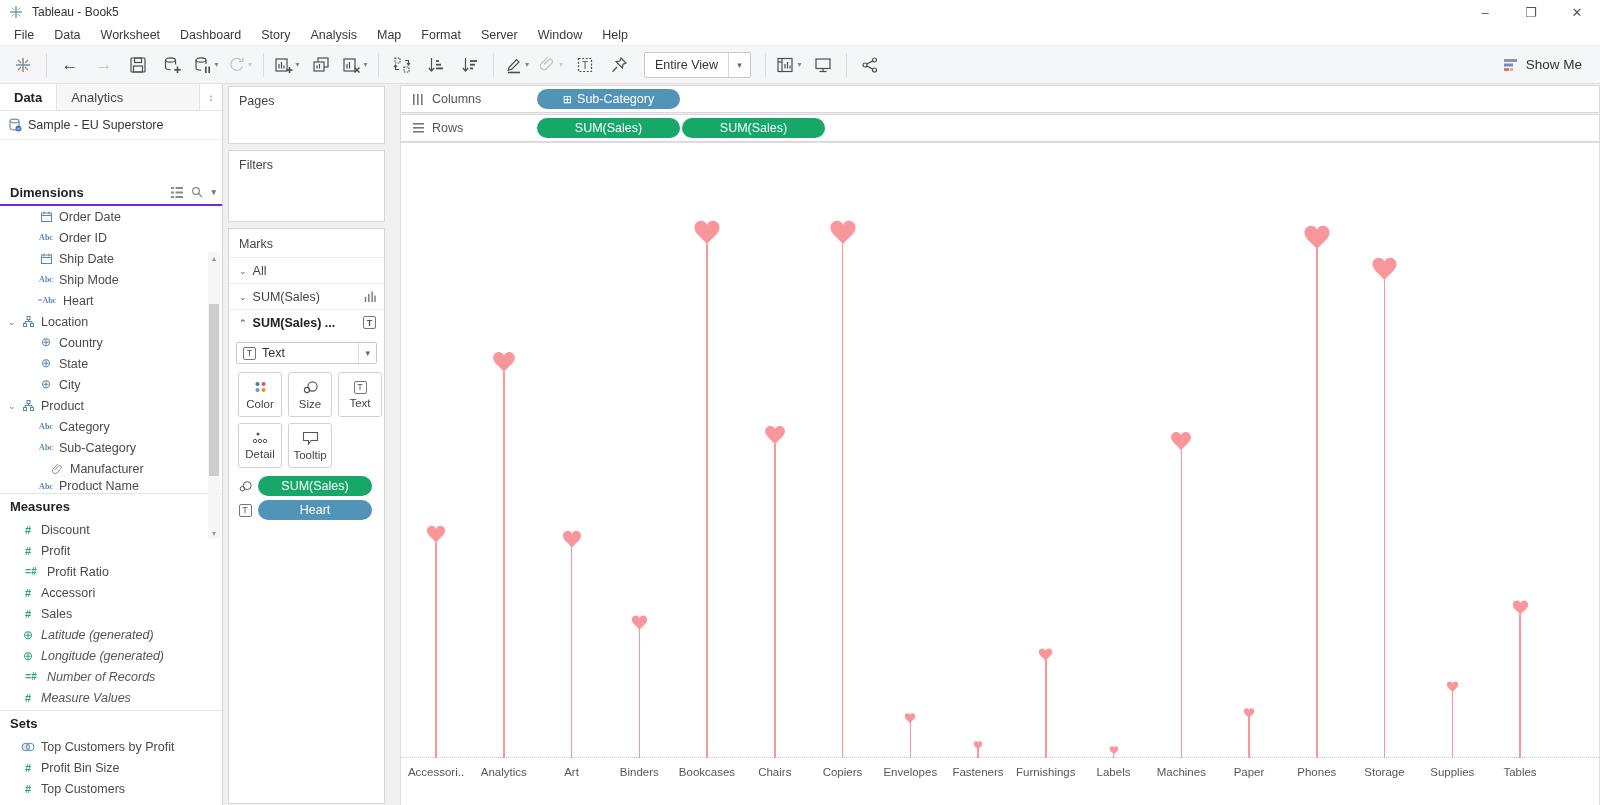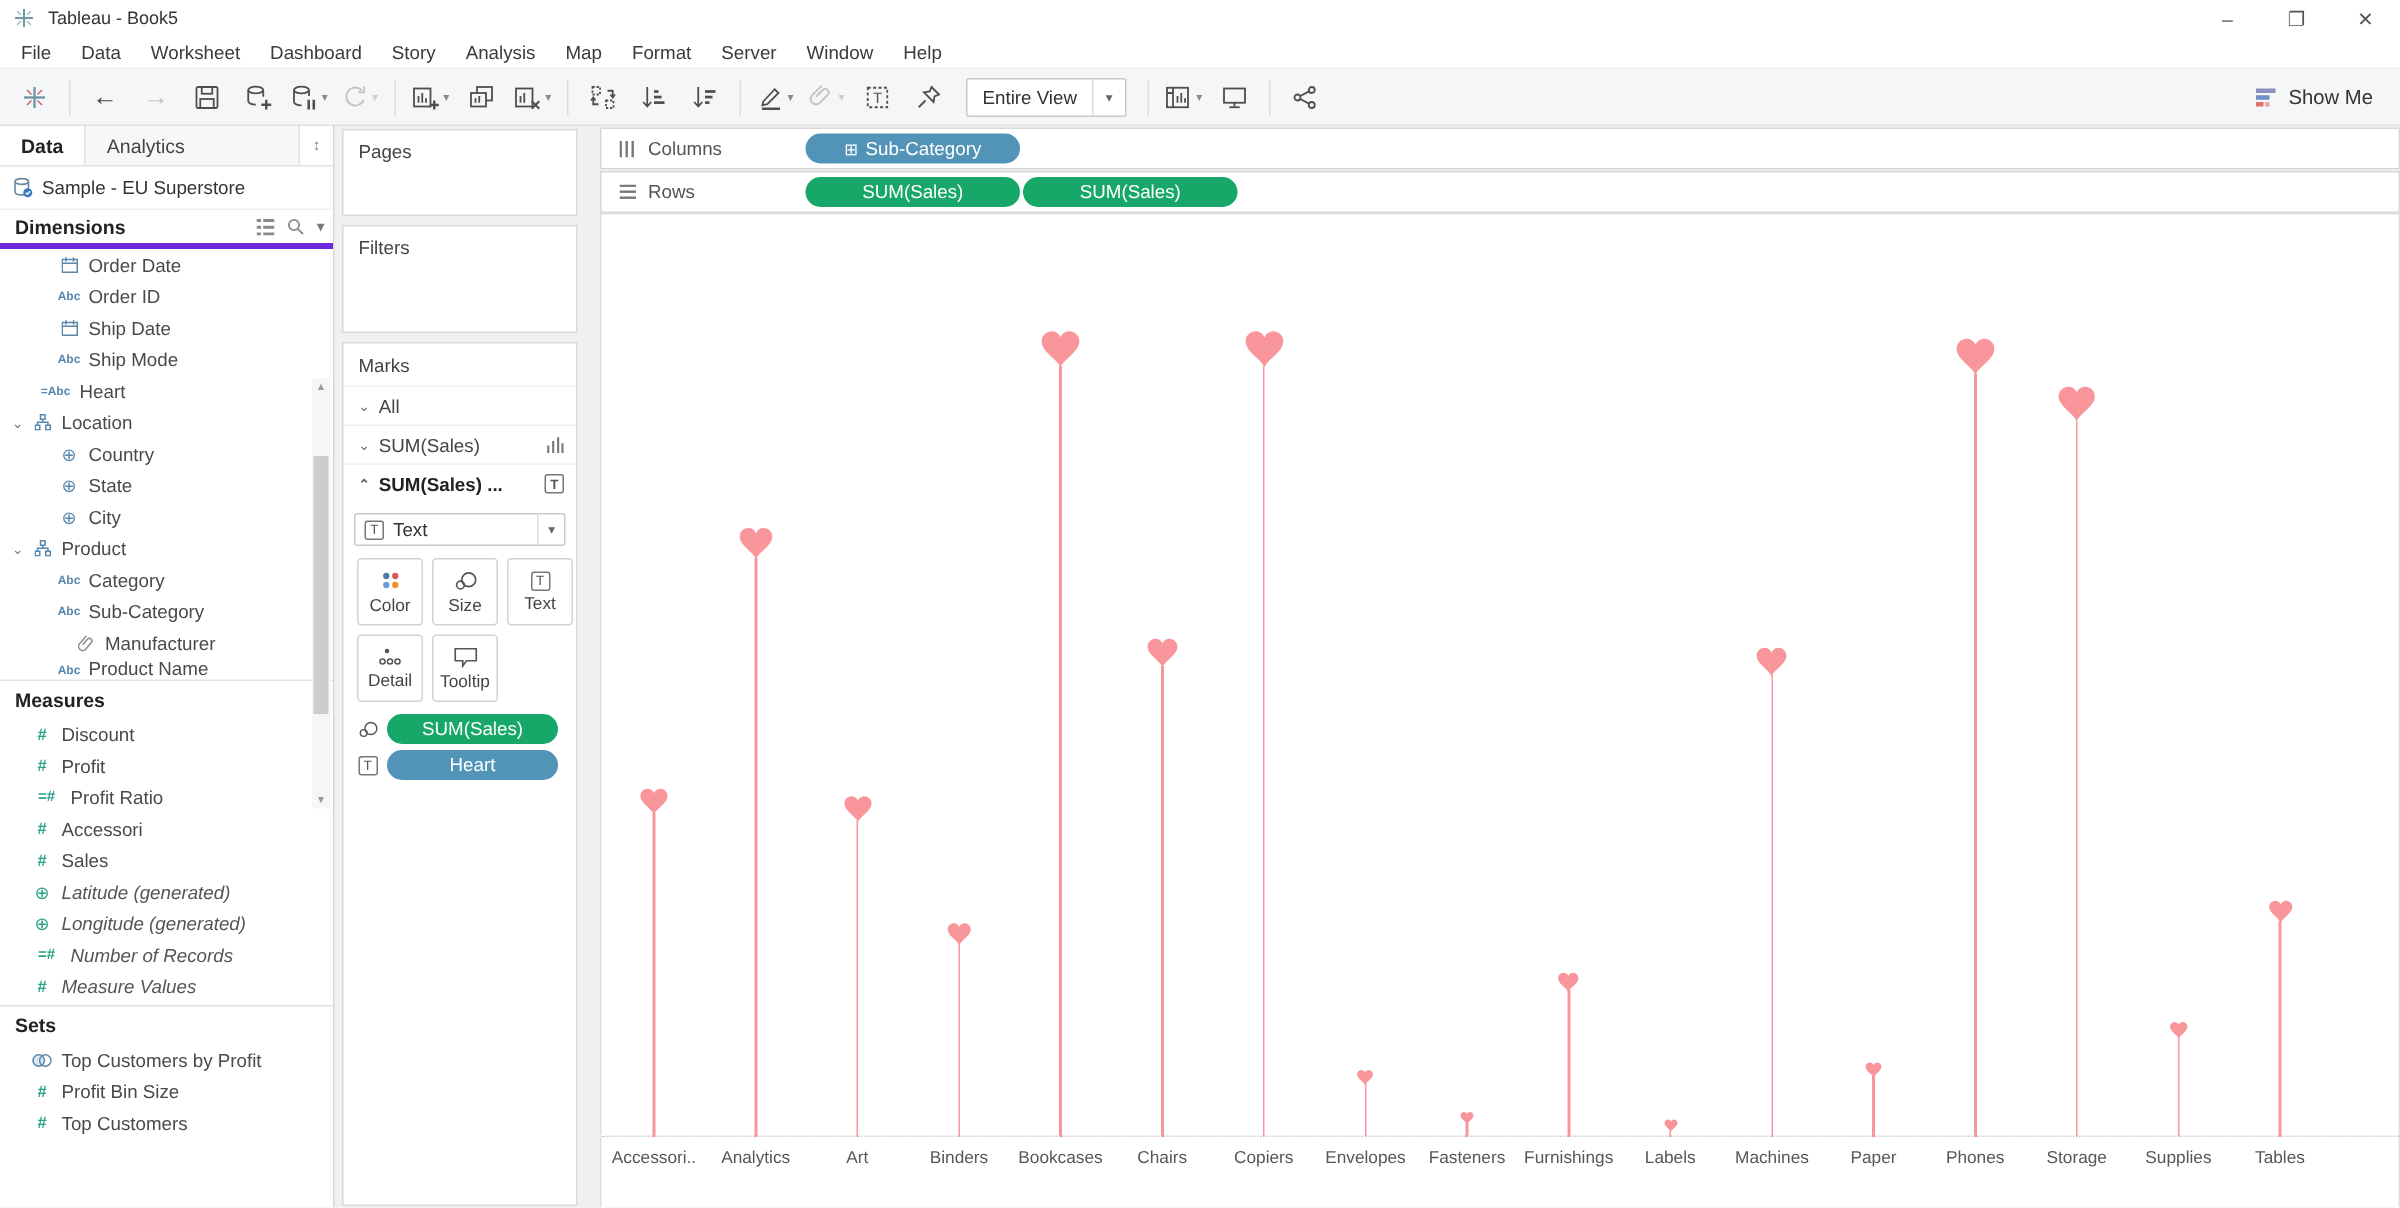--- a/index.html
+++ b/index.html
@@ -42,32 +42,32 @@
 
   
   #pane-tabs { height:27px; display:flex; align-items:stretch; border-bottom:1px solid #e4e4e4; font-size:13px; }
   .pane-tab { display:flex; align-items:center; padding:0 14px; }
   .pane-tab.active { font-weight:bold; color:#222; }
   .pane-tab.inactive { background:#f7f7f7; border-left:1px solid #e4e4e4; border-right:1px solid #e4e4e4; color:#444; flex:1; }
   #pane-tab-more { width:22px; display:flex; align-items:center; justify-content:center; color:#888; font-size:10px; }
   #datasource-row { height:29px; display:flex; align-items:center; padding-left:8px; font-size:12.5px; color:#333; border-bottom:1px solid #f0f0f0;}
   #datasource-row .ds-icon { margin-right:6px; }
   .section-header { display:flex; align-items:center; font-size:13px; font-weight:bold; color:#222; padding-left:10px; }
-  #dims-header { height:26px; border-bottom:4px solid #6d28d9; }
+  #dims-header { height:26px; border-bottom:2px solid #6d28d9;margin-top:40px; }
   #dims-header .hdr-icons { margin-left:auto; margin-right:6px; display:flex; align-items:center; color:#777; }
   #dims-header .hdr-icons > * { margin-left:8px; }
   #field-scroll { position:absolute; right:2px; top:168px; width:12px; height:287px; background:#f6f6f6; }
   #field-scroll .sarrow { height:12px; font-size:7px; color:#9a9a9a; display:flex; align-items:center; justify-content:center; }
   #field-scroll .sthumb { position:absolute; left:1px; top:52px; width:10px; height:172px; background:#cdcdcd; }
   .field-list { font-size:12.5px; color:#4a4a4a; }
   .field-row { height:21px; display:flex; align-items:center; position:relative; }
   .field-row .fcaret { position:absolute; left:8px; font-size:9px; color:#777; }
   .fi { display:flex; align-items:center; justify-content:center; width:20px; flex:none; }
   .fi-abc { font-size:8px; font-weight:bold; letter-spacing:0; }
-  .c-dim { color:#5a87ad; }
+  .c-dim { color:#5a87ad;font-family:Liberation Serif, serif; }
   .c-meas { color:#2aa286; }
   .flabel { margin-left:3px; white-space:nowrap; }
   .fitalic { font-style:italic; color:#555; }
   .sec-sep { border-top:1px solid #e3e3e3; }
   #measures-header, #sets-header, #params-header { height:26px; }
   .clip-row { height:14px; overflow:hidden; }
 
   
   .card { background:#fff; border:1px solid #d8d8d8; font-size:12.5px; color:#444; }
   #card-pages { height:58px; margin-top:1px; padding:7px 0 0 10px; }
@@ -417,21 +417,21 @@
               <line x1="8" y1="0.5" x2="8" y2="3.5"></line>
               <line x1="0.5" y1="4.5" x2="10.5" y2="4.5"></line>
             </svg>
           </span>
           <span class="flabel">Ship Date</span>
         </div>
         <div class="field-row" style="padding-left:36px">
           <span class="fi fi-abc c-dim">Abc</span>
           <span class="flabel">Ship Mode</span>
         </div>
-        <div class="field-row" style="padding-left:24px">
+        <div class="field-row" style="padding-left:34px">
           <span class="fi fi-abc c-dim" style="width:26px">=Abc</span>
           <span class="flabel">Heart</span>
         </div>
         <div class="field-row" style="padding-left:18px">
           <span class="fcaret">⌄</span>
           <span class="fi">
             <svg width="11" height="11" viewBox="0 0 11 11" fill="none" stroke="#5a87ad" stroke-width="1">
               <rect x="4" y="0.5" width="3" height="3"></rect>
               <rect x="0.5" y="7.5" width="3" height="3"></rect>
               <rect x="7.5" y="7.5" width="3" height="3"></rect>

